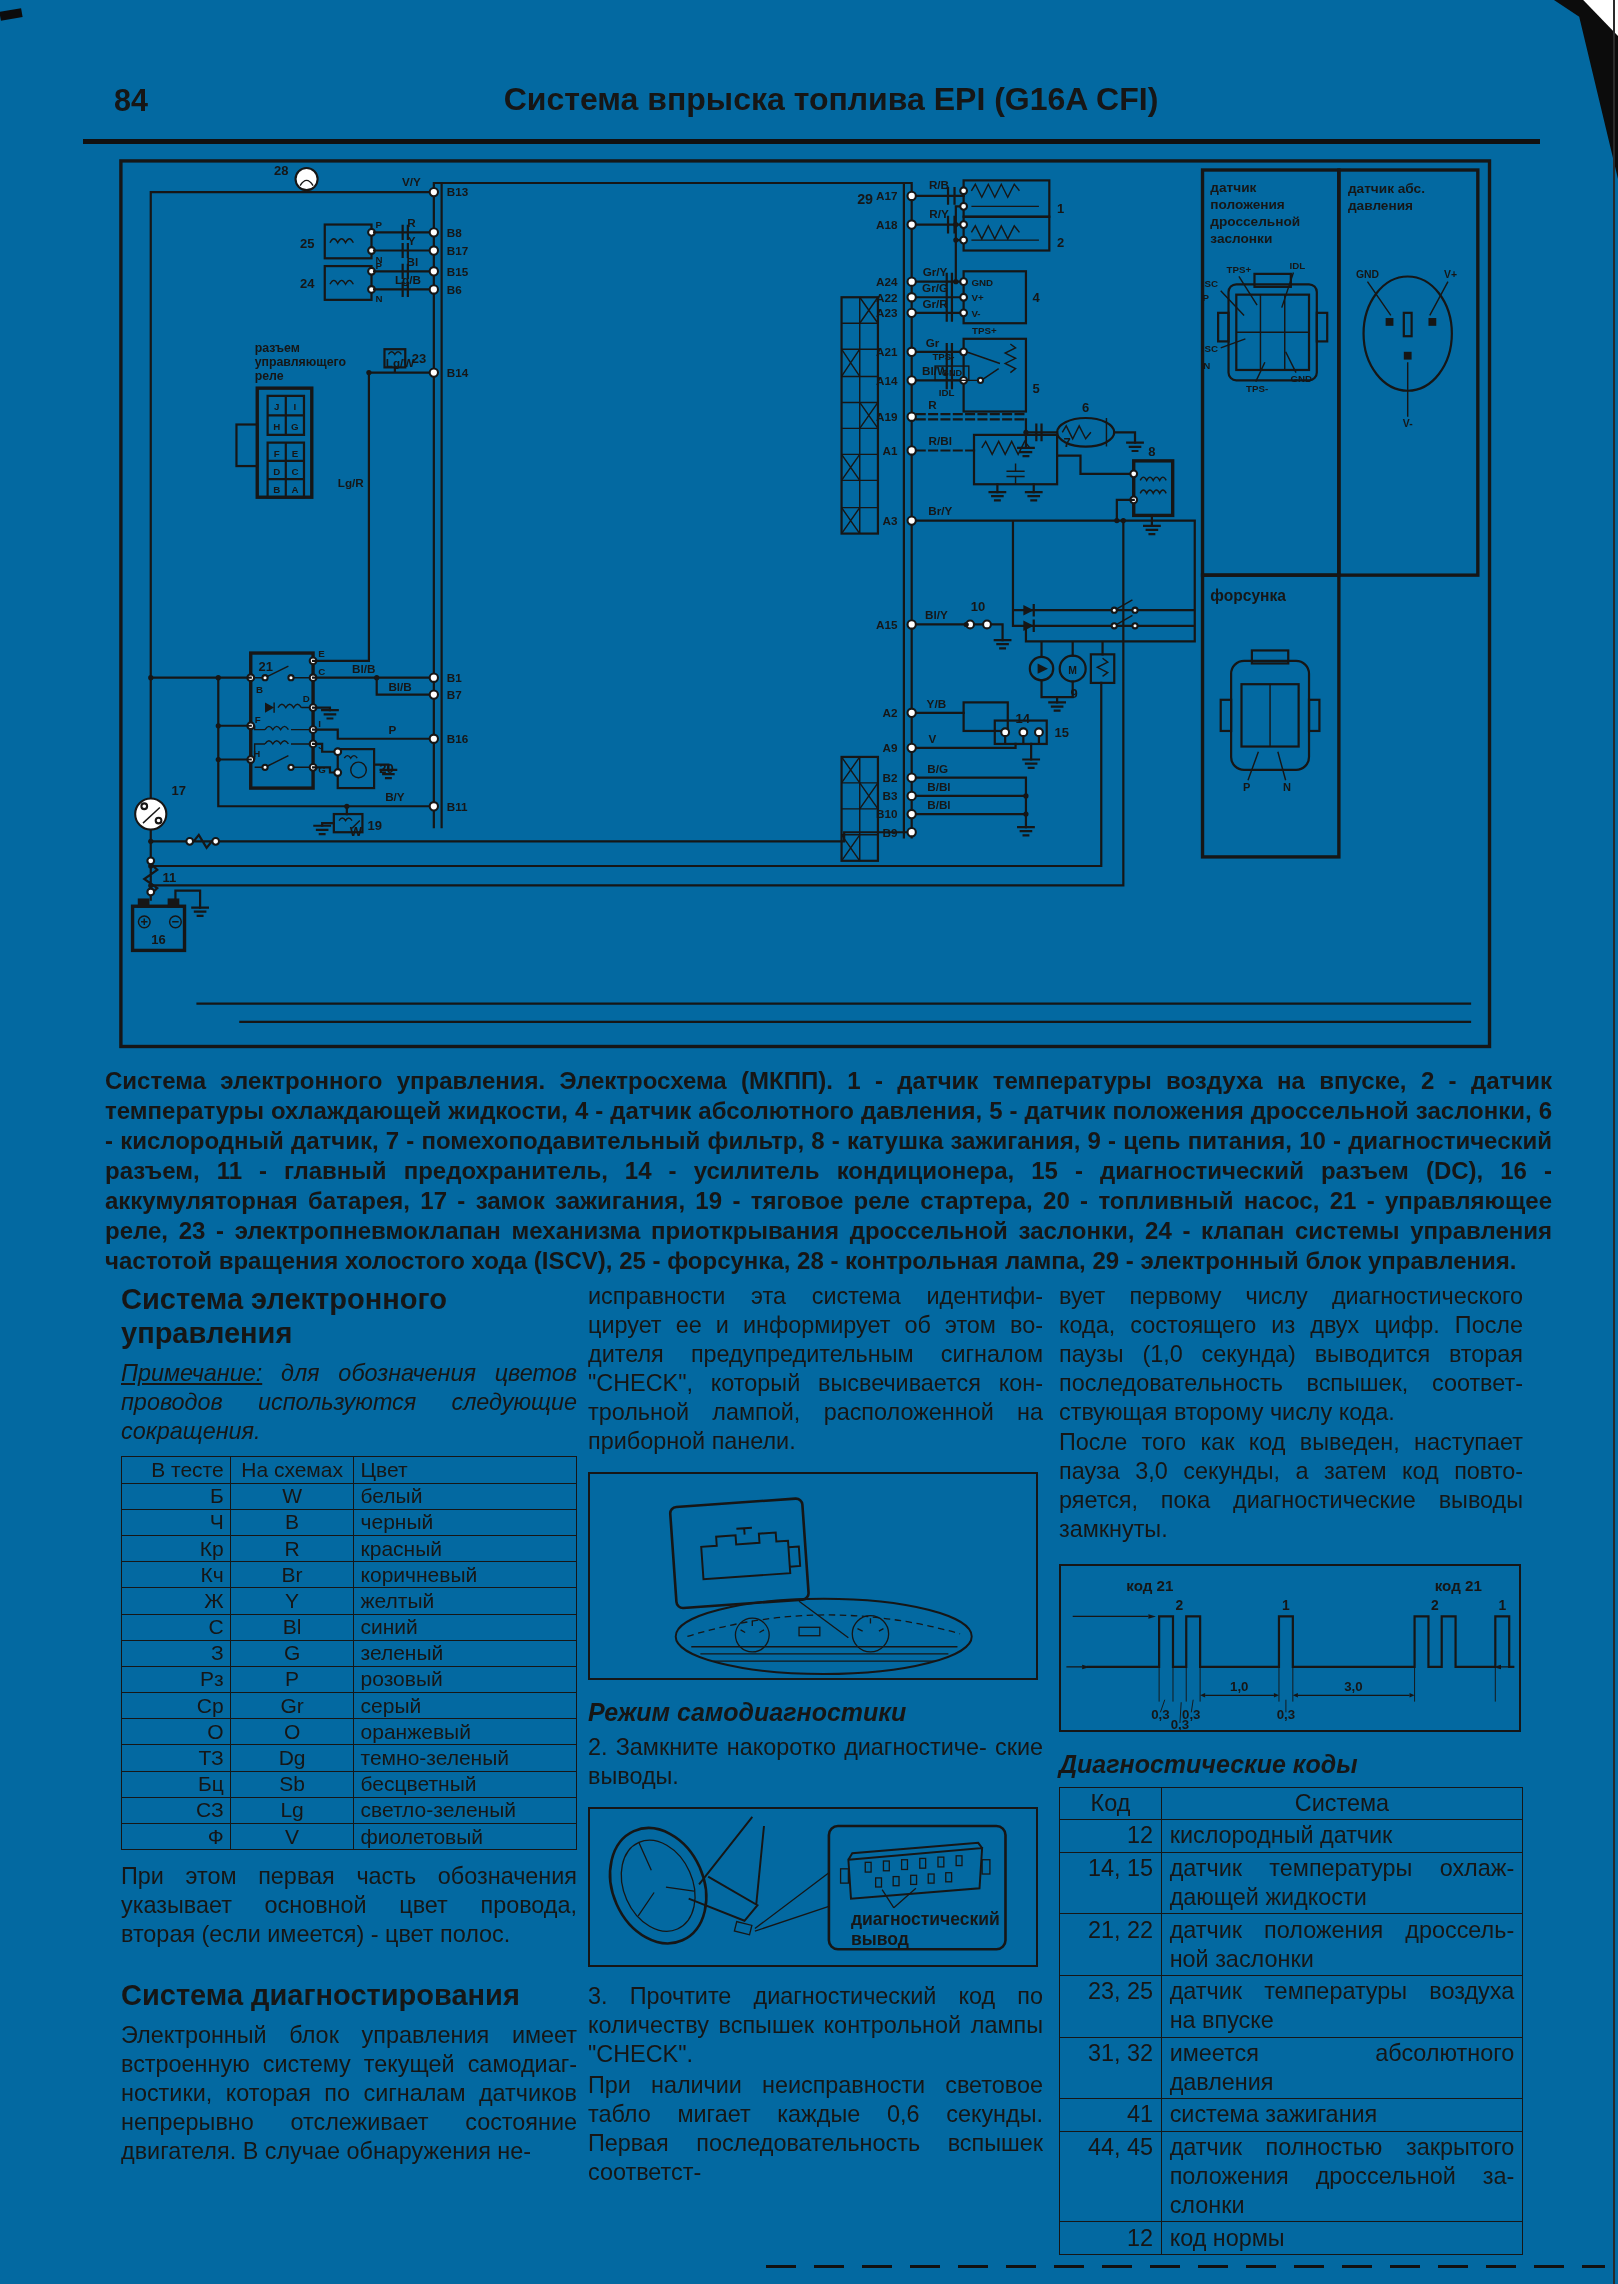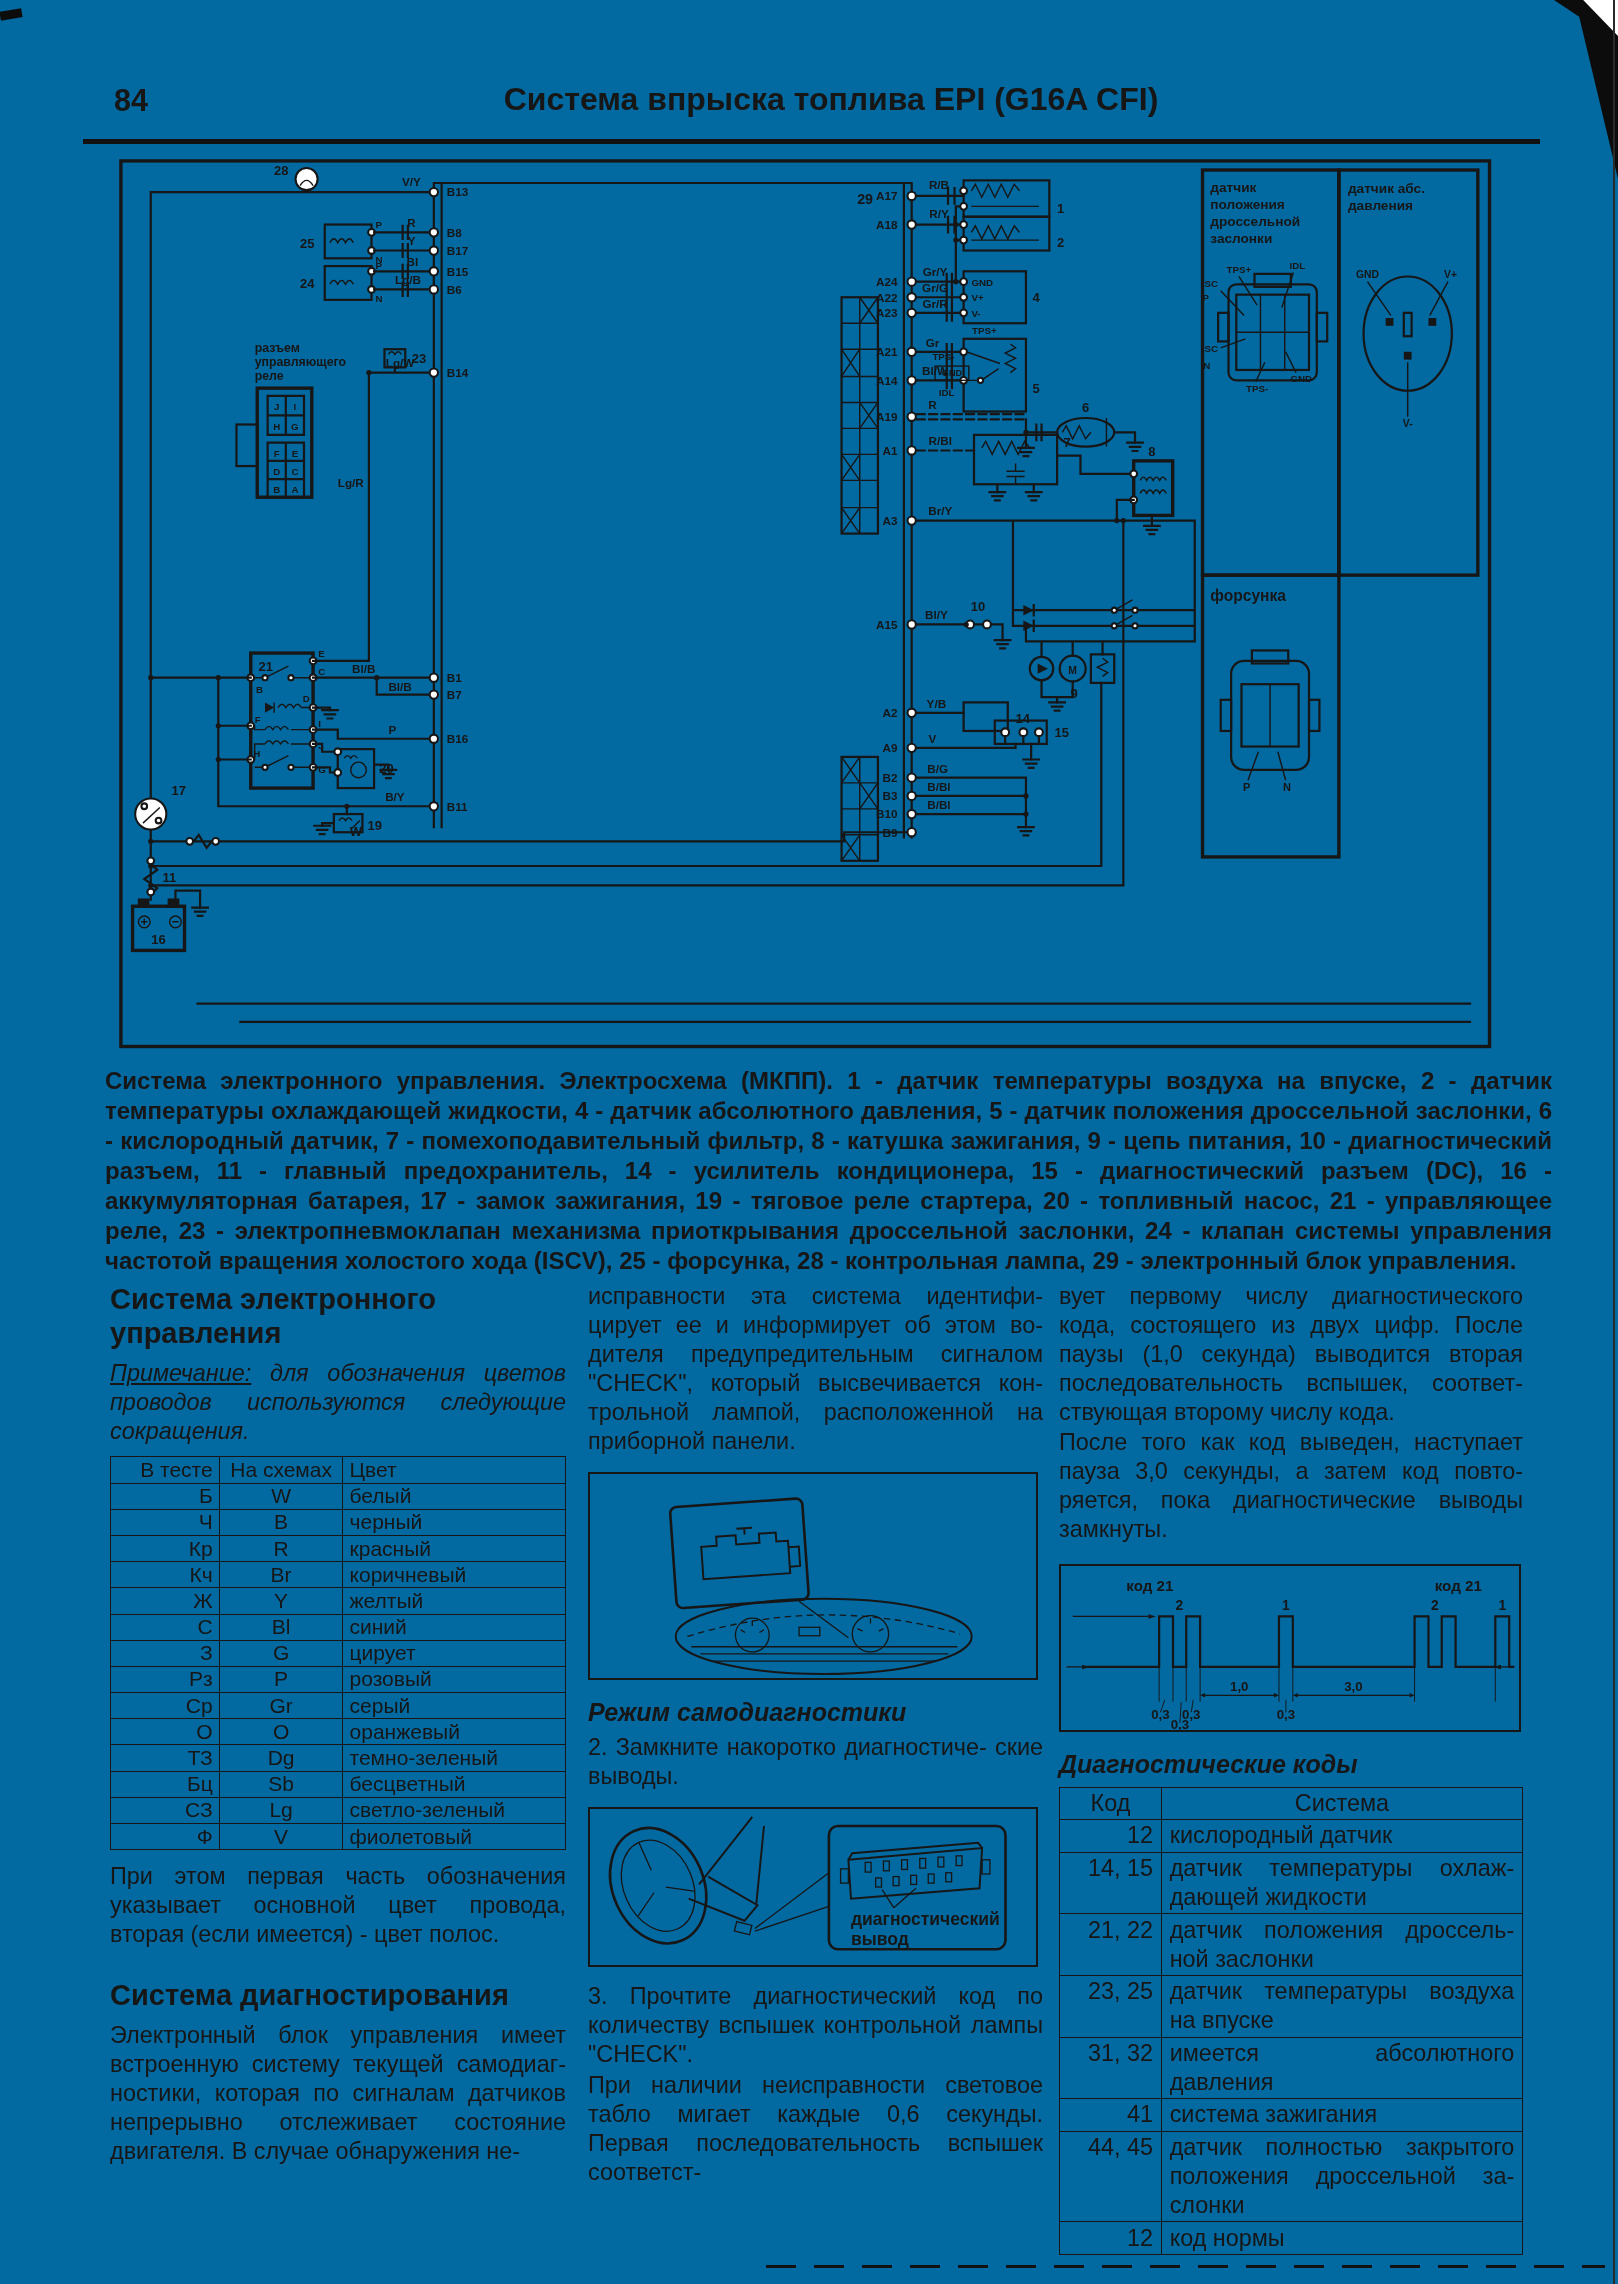--- a/index.html
+++ b/index.html
@@ -6,21 +6,21 @@
   .page{position:relative;width:1618px;height:2284px;background:#0369a1;
         font-family:"Liberation Sans",sans-serif;color:#161616;overflow:hidden;}
   .abs{position:absolute;}
   .pageno{left:114px;top:83px;font-size:30.5px;font-weight:bold;}
   .ptitle{left:214px;top:81px;width:1234px;text-align:center;font-size:32px;font-weight:bold;}
   .hrule{left:83px;top:139px;width:1457px;height:5.2px;background:#111;}
   .dframe{left:117px;top:157px;width:1379px;height:896px;}
   .caption{left:105px;top:1066px;width:1447px;font-size:24px;line-height:30px;
            font-weight:bold;text-align:justify;}
   .col{top:1282px;text-align:justify;font-size:23.4px;line-height:29px;}
-  .c1{left:110px;width:456px;}
+  .c1{left:121px;width:456px;}
   .c2{left:588px;width:455px;}
   .c3{left:1059px;width:464px;}
   h2{font-size:29px;line-height:34px;margin:0 0 9px 0;font-weight:bold;text-align:left;}
   h3{font-size:25px;line-height:30px;margin:17px 0 6.5px 0;font-weight:bold;font-style:italic;text-align:left;}
   p{margin:0 0 1.3px 0;}
   .note{font-style:italic;margin-bottom:10.4px;}
   .uline{text-decoration:underline;}
   .ital{}
   table{border-collapse:collapse;width:100%;}
   .ctab{margin:6.5px 0 11.7px 0;}
@@ -497,21 +497,21 @@
             <td>желтый</td>
           </tr>
           <tr>
             <td>С</td>
             <td>Bl</td>
             <td>синий</td>
           </tr>
           <tr>
             <td>З</td>
             <td>G</td>
-            <td>цирует</td>
+            <td>зеленый</td>
           </tr>
           <tr>
             <td>Рз</td>
             <td>P</td>
             <td>розовый</td>
           </tr>
           <tr>
             <td>Ср</td>
             <td>Gr</td>
             <td>серый</td>

